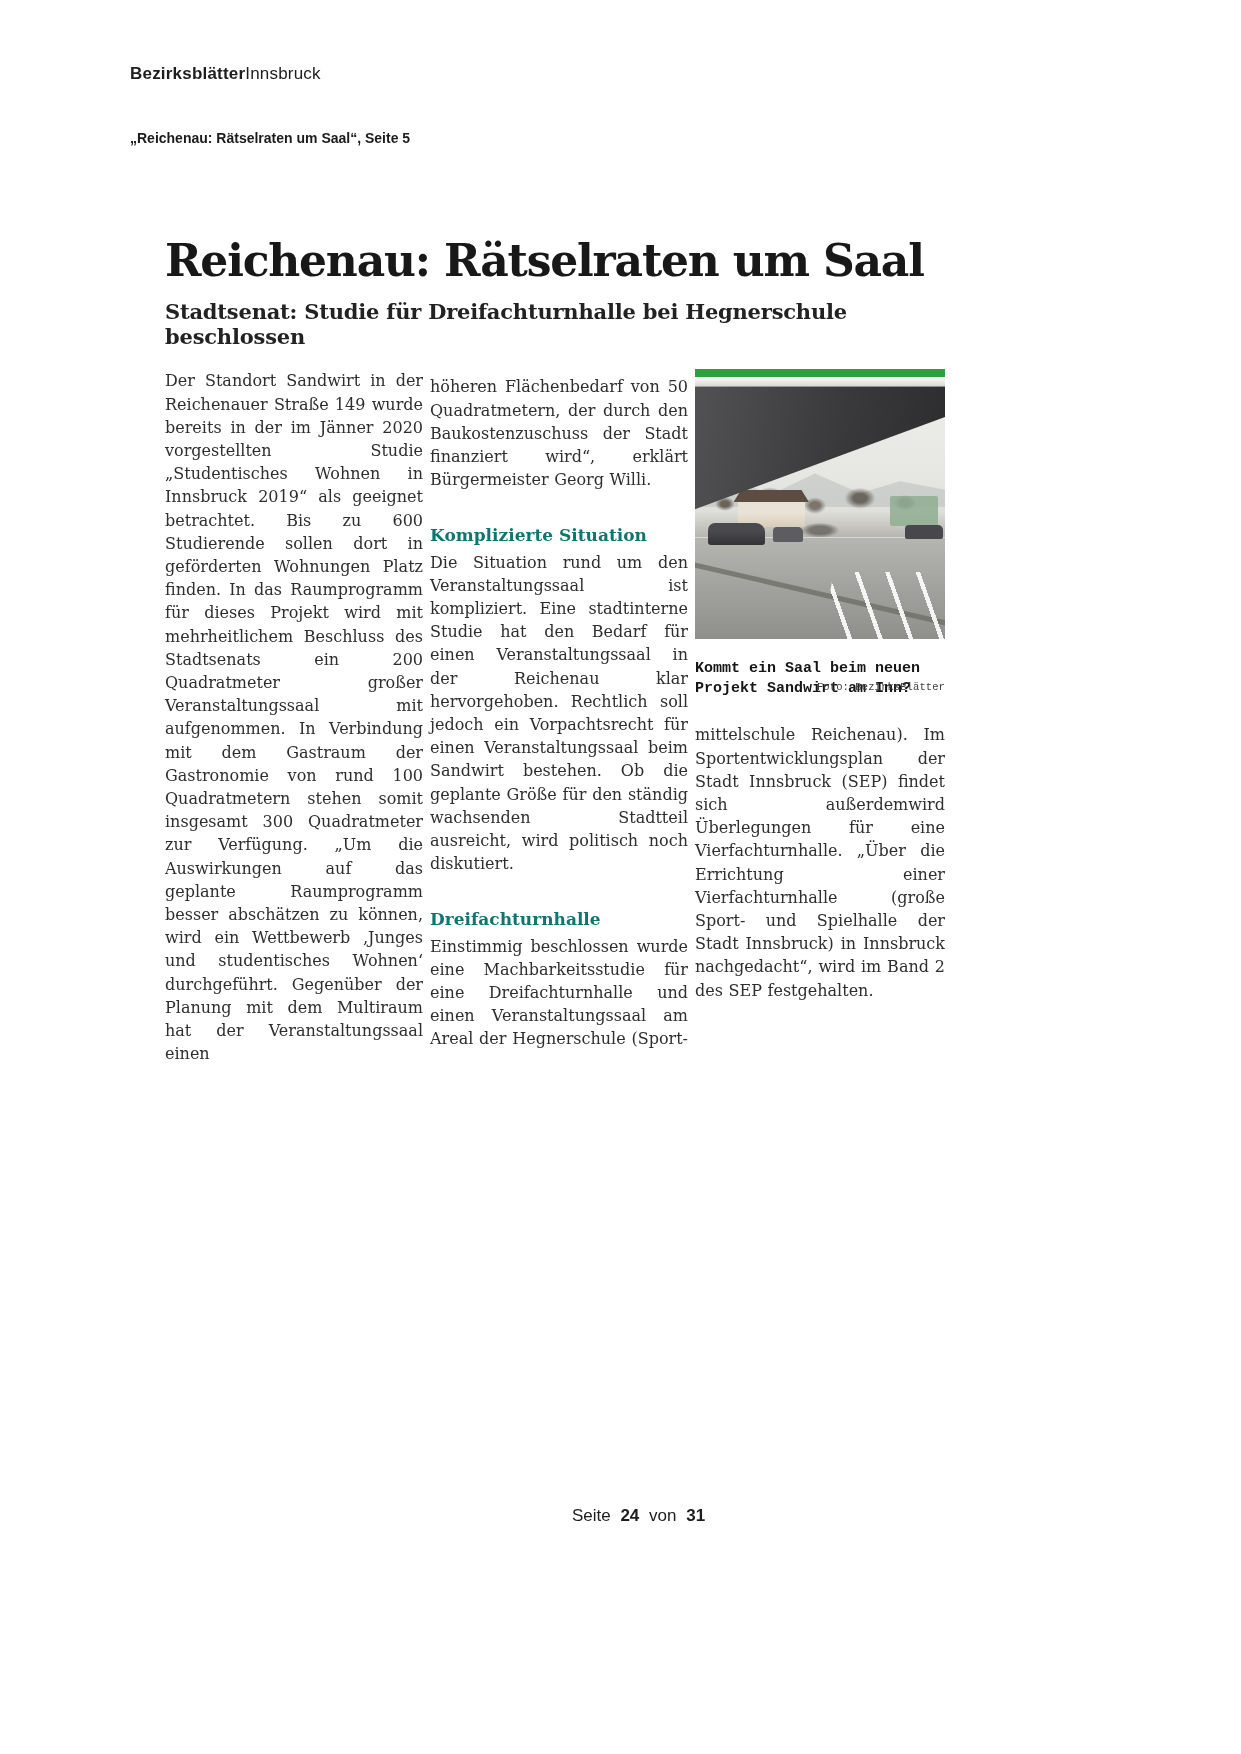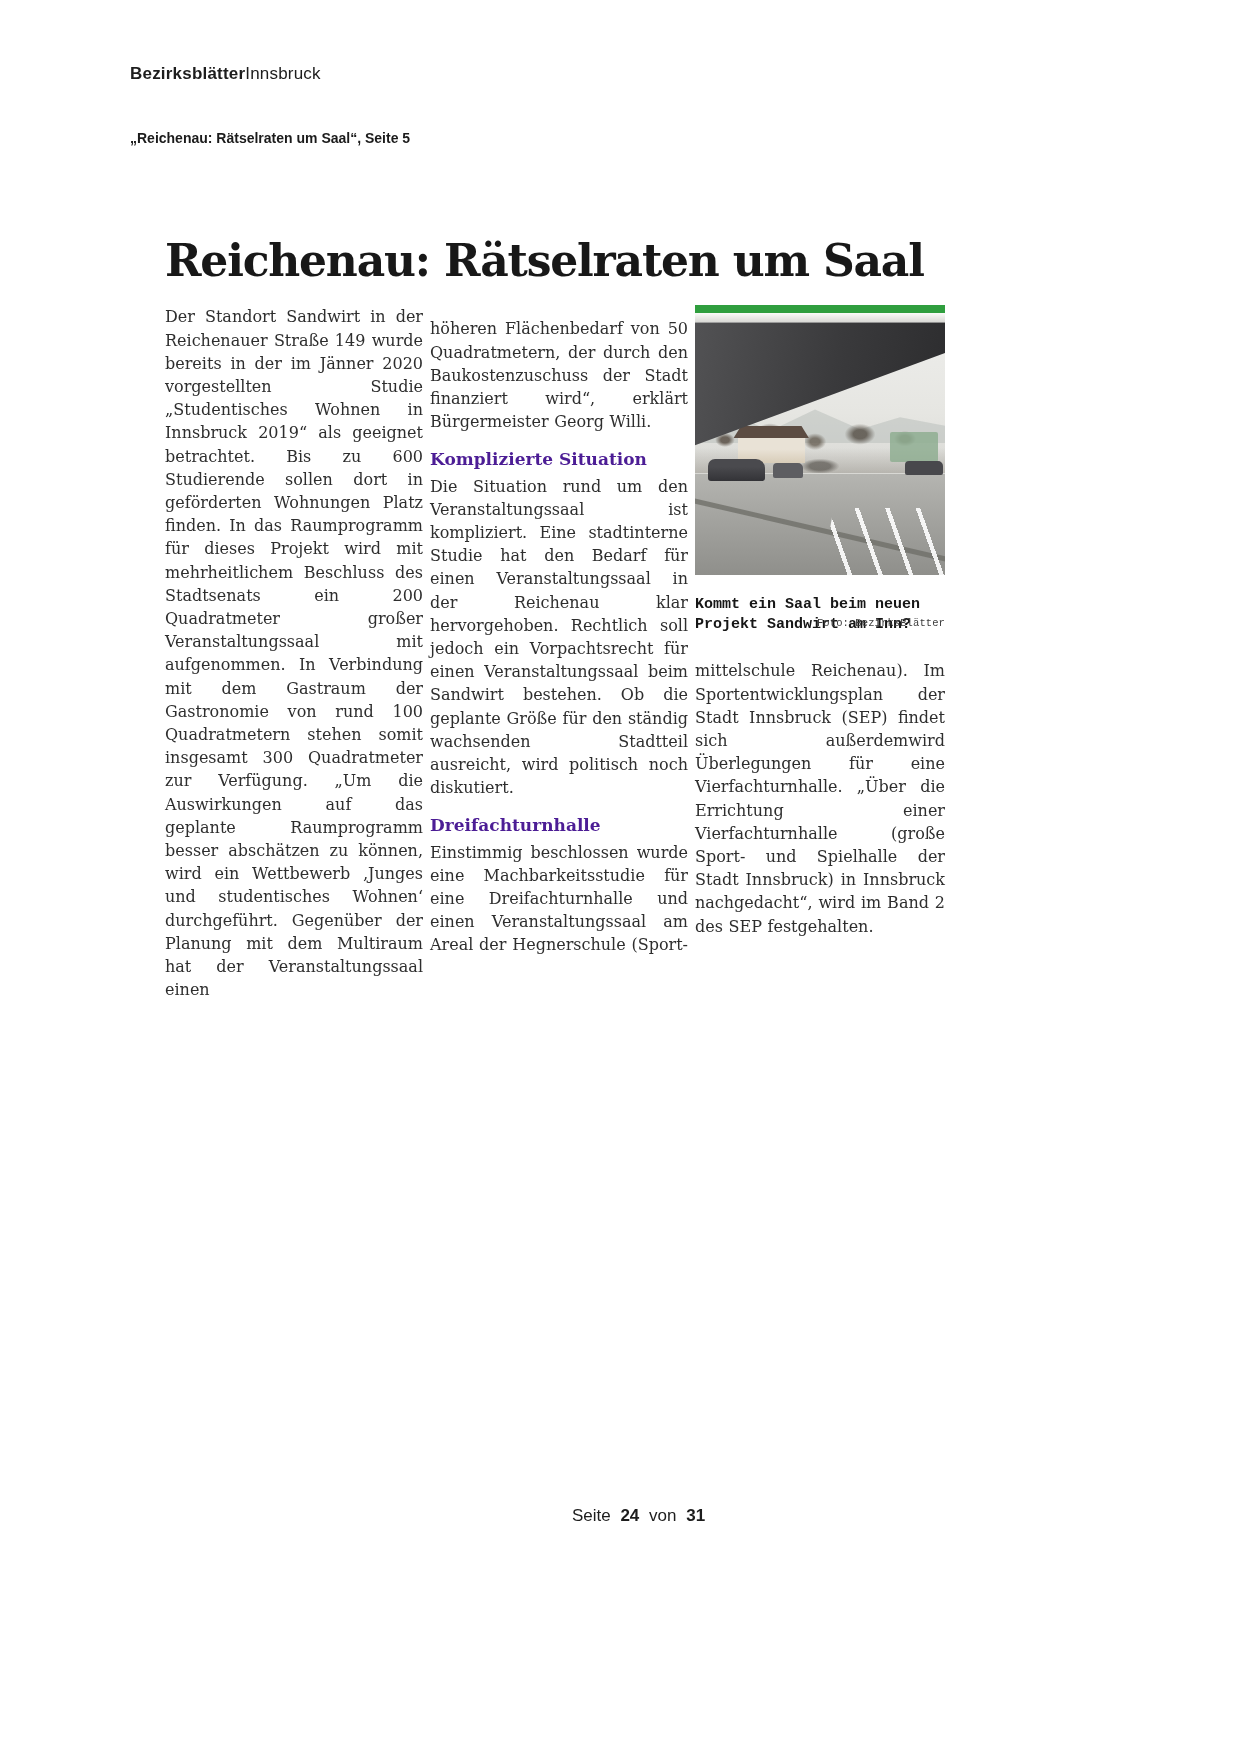--- a/index.html
+++ b/index.html
@@ -47,24 +47,24 @@
     margin-top:20px;display:flex;gap:7px;align-items:flex-start;
   }
   .col{font-size:16px;line-height:23.2px;color:var(--text);}
   .col-1,.col-2{width:258px;}
   .col-3{width:250px;}
   .col p{
     text-align:justify;word-spacing:.5px;hyphens:auto;
   }
   p.force-just{text-align-last:justify;}
   .col h3{
-    font-size:17px;font-weight:700;color:#4c1d95;
-    margin:15px 0 3px 0;
+    font-size:17px;font-weight:700;color:#0f766e;
+    margin:33px 0 3px 0;
   }
-  .col-2 .intro{margin-top:12px;}
+  .col-2 .intro{margin-top:6px;}
 
   
   .photo{
     position:relative;width:250px;height:270px;overflow:hidden;
     background:#e6e6e3;
   }
   .ph{position:absolute;}
   .ph-sky{inset:0;background:linear-gradient(180deg,#efefed 0%,#e6e6e2 40%,#d9d9d5 62%,#d2d2ce 66%);}
   .ph-mountains{left:0;right:0;top:35%;height:16%;background:#b9bfbc;opacity:.55;
     clip-path:polygon(0 100%,0 55%,14% 30%,30% 72%,48% 22%,66% 68%,82% 40%,100% 60%,100% 100%);}
@@ -136,20 +136,21 @@
 
 <div class="doc-header">
   <span class="brand-bold">Bezirksblätter</span>
   <span>Innsbruck</span>
 </div>
 
 <div class="ref-line">„Reichenau: Rätselraten um Saal“, Seite 5</div>
 
 <div class="article">
   <div class="headline">Reichenau: Rätselraten um Saal</div>
+  <div class="subheadline">Stadtsenat: Studie für Dreifachturnhalle bei Hegnerschule beschlossen</div>
 
   <div class="columns">
 
     <div class="col col-1">
       <p class="force-just">Der Standort Sandwirt in der Reichenauer Straße 149 wurde bereits in der im Jänner 2020 vorgestellten Studie „Studentisches Wohnen in Innsbruck 2019“ als geeignet betrachtet. Bis zu 600 Studierende sollen dort in geförderten Wohnungen Platz finden. In das Raumprogramm für dieses Projekt wird mit mehrheitlichem Beschluss des Stadtsenats ein 200 Quadratmeter großer Veranstaltungssaal mit aufgenommen. In Verbindung mit dem Gastraum der Gastronomie von rund 100 Quadratmetern stehen somit insgesamt 300 Quadratmeter zur Verfügung. „Um die Auswirkungen auf das geplante Raumprogramm besser abschätzen zu können, wird ein Wettbewerb ‚Junges und studentisches Wohnen‘ durchgeführt. Gegenüber der Planung mit dem Multiraum hat der Veranstaltungssaal einen</p>
     </div>
 
     <div class="col col-2">
       <p class="intro">höheren Flächenbedarf von 50 Quadratmetern, der durch den Baukostenzuschuss der Stadt finanziert wird“, erklärt Bürgermeister Georg Willi.</p>
       <h3>Komplizierte Situation</h3>

